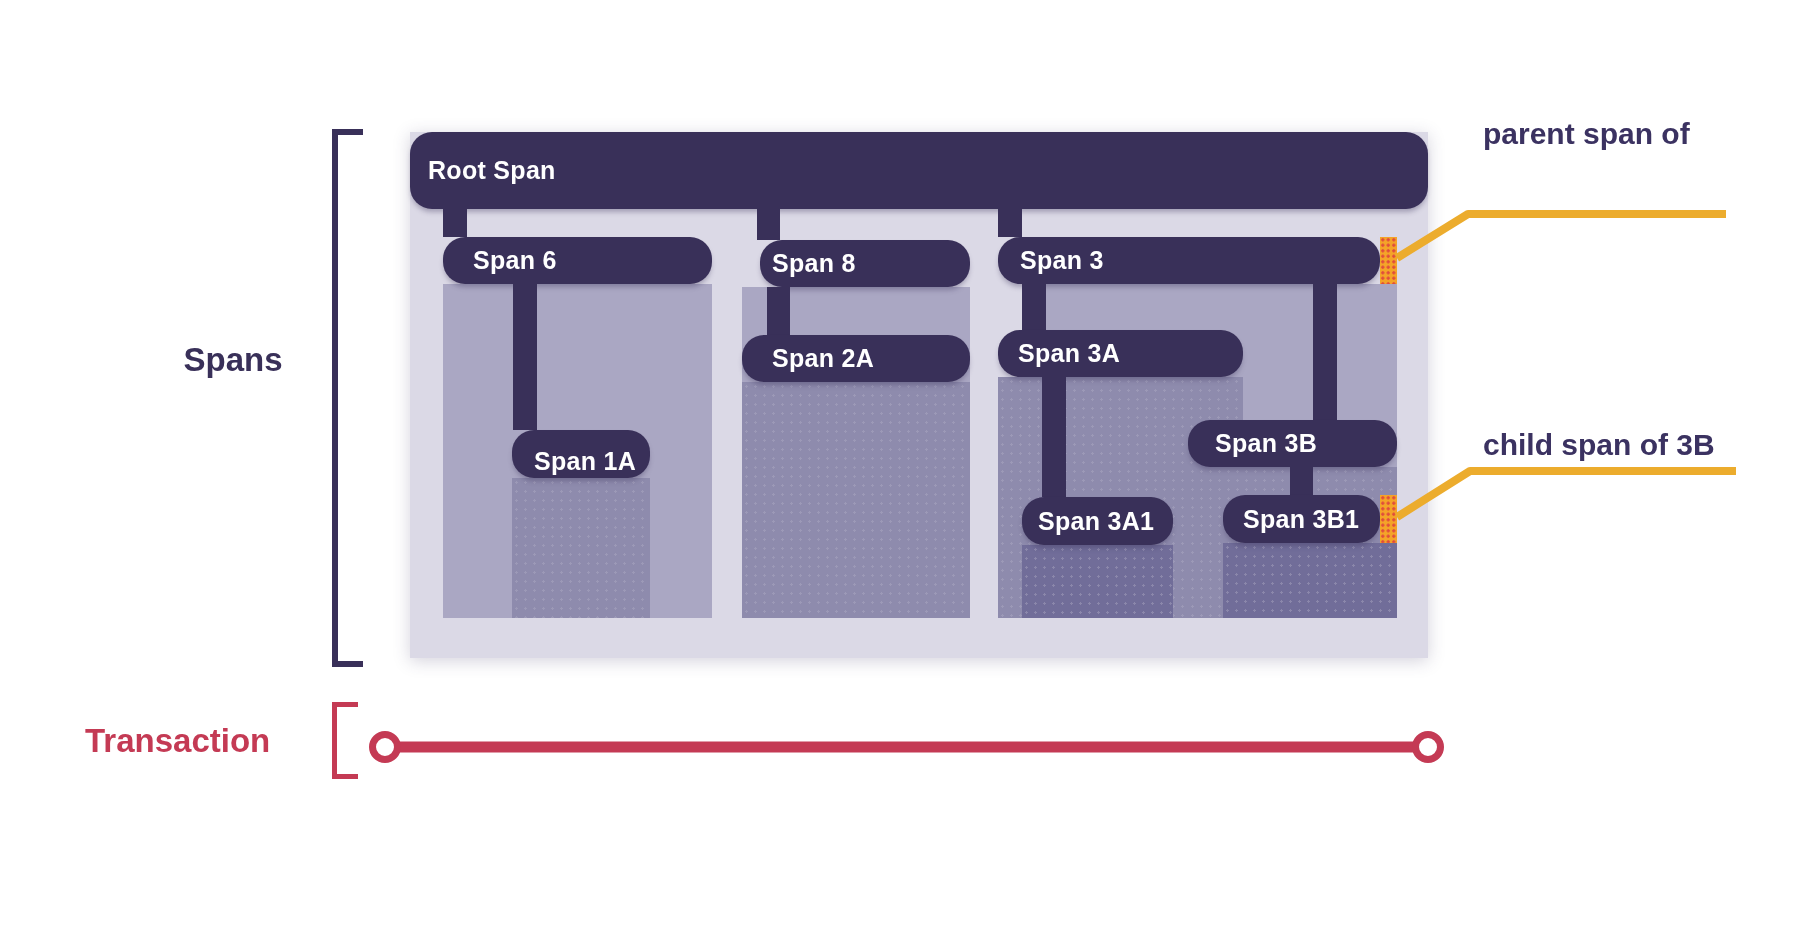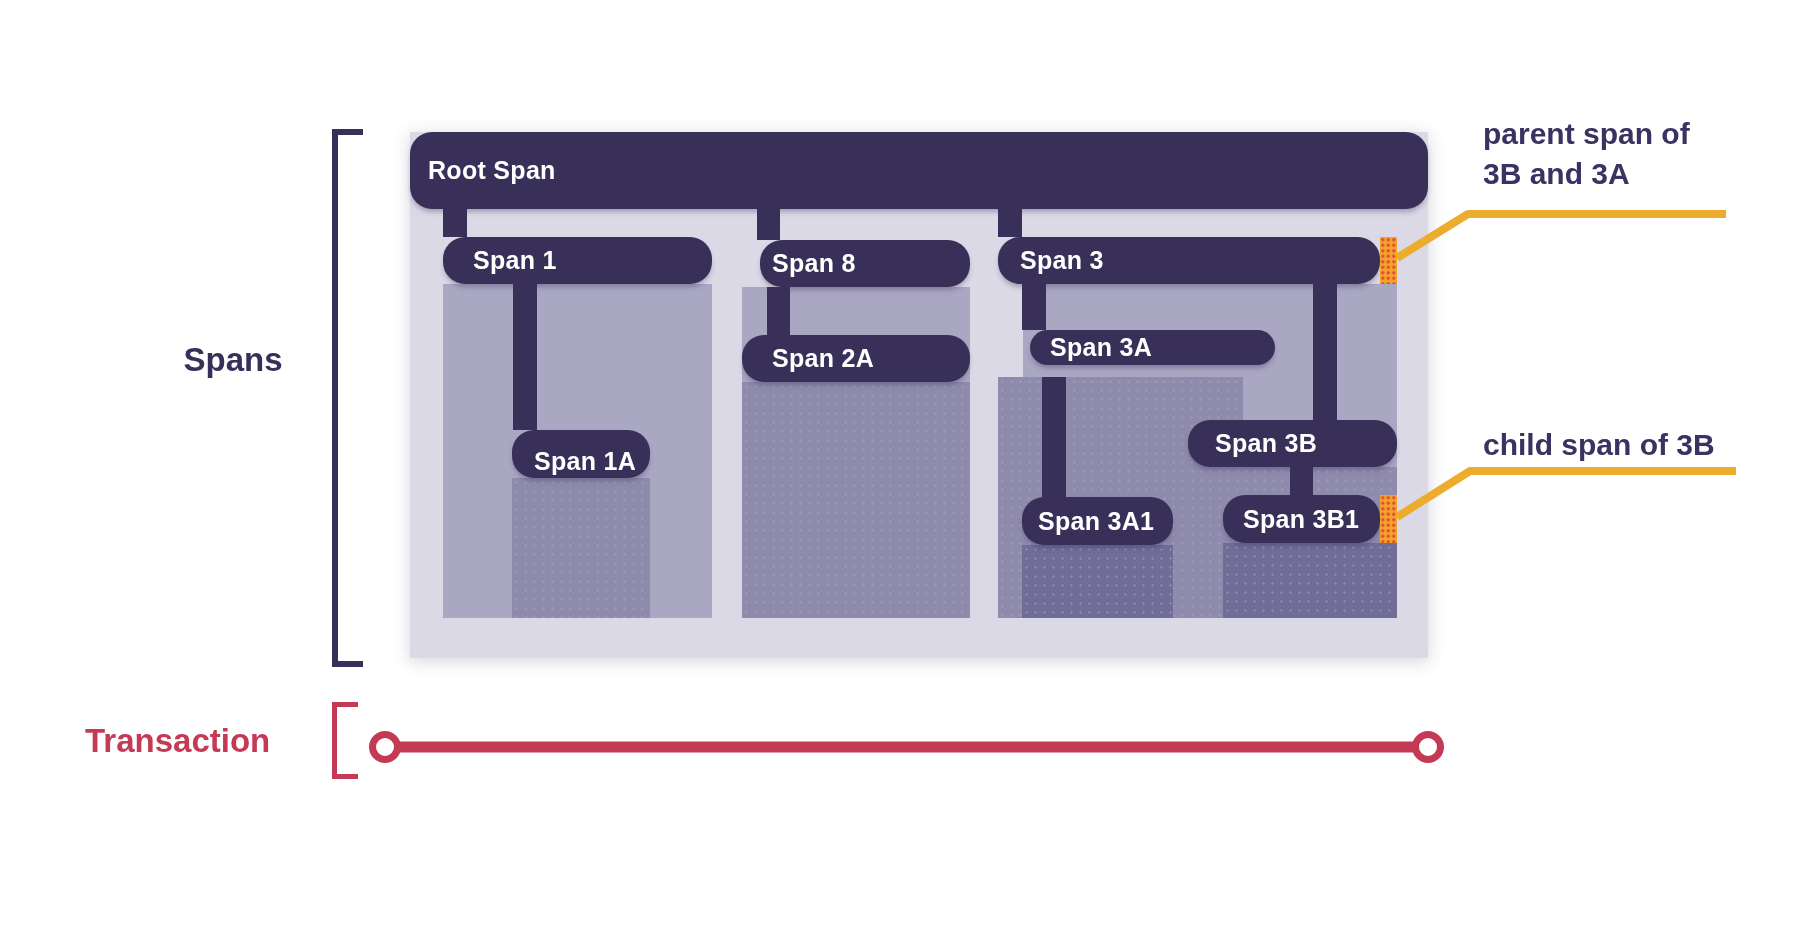--- a/index.html
+++ b/index.html
@@ -63,61 +63,60 @@
       <div class="abs body lvl1" style="left: 613px; top: 152px; width: 374px; height: 334px;"></div>
       <div class="abs body lvl2" style="left: 588px; top: 245px; width: 245px; height: 241px;"></div>
       <div class="abs body lvl3" style="left: 612px; top: 413px; width: 151px; height: 73px;"></div>
       <div class="abs body lvl2" style="left: 778px; top: 335px; width: 209px; height: 151px;"></div>
       <div class="abs body lvl3" style="left: 813px; top: 411px; width: 174px; height: 75px;"></div>
       <div class="abs bar" style="left: 0px; top: 0px; width: 1018px; height: 77px;">
         <span class="bar-label" style="padding-left: 18px;">Root Span</span>
       </div>
       <div class="abs connector" style="left: 33px; top: 77px; width: 24px; height: 28px;"></div>
       <div class="abs bar" style="left: 33px; top: 105px; width: 269px; height: 47px;">
-        <span class="bar-label" style="padding-left: 30px;">Span 1</span>
+        <span class="bar-label" style="padding-left: 30px;">Span 6</span>
       </div>
       <div class="abs connector" style="left: 103px; top: 152px; width: 24px; height: 146px;"></div>
       <div class="abs bar" style="left: 102px; top: 298px; width: 138px; height: 48px;">
         <span class="bar-label" style="padding-left: 22px; margin-top: 15px;">Span 1A</span>
       </div>
       <div class="abs connector" style="left: 347px; top: 77px; width: 23px; height: 31px;"></div>
       <div class="abs bar" style="left: 350px; top: 108px; width: 210px; height: 47px;">
         <span class="bar-label" style="padding-left: 12px;">Span 8</span>
       </div>
       <div class="abs connector" style="left: 357px; top: 155px; width: 23px; height: 48px;"></div>
       <div class="abs bar" style="left: 332px; top: 203px; width: 228px; height: 47px;">
         <span class="bar-label" style="padding-left: 30px;">Span 2A</span>
       </div>
       <div class="abs connector" style="left: 588px; top: 77px; width: 24px; height: 28px;"></div>
       <div class="abs bar" style="left: 588px; top: 105px; width: 382px; height: 47px;">
         <span class="bar-label" style="padding-left: 22px;">Span 3</span>
       </div>
       <div class="abs highlight" style="left: 970px; top: 105px; width: 17px; height: 47px;"></div>
       <div class="abs connector" style="left: 612px; top: 152px; width: 24px; height: 46px;"></div>
-      <div class="abs bar" style="left: 620px; top: 198px; width: 245px; height: 35px;">
+      <div class="abs bar" style="left: 588px; top: 198px; width: 245px; height: 47px;">
         <span class="bar-label" style="padding-left: 20px;">Span 3A</span>
       </div>
       <div class="abs connector" style="left: 632px; top: 245px; width: 24px; height: 120px;"></div>
       <div class="abs bar" style="left: 612px; top: 365px; width: 151px; height: 48px;">
         <span class="bar-label" style="padding-left: 16px;">Span 3A1</span>
       </div>
       <div class="abs connector" style="left: 903px; top: 152px; width: 24px; height: 136px;"></div>
       <div class="abs bar" style="left: 778px; top: 288px; width: 209px; height: 47px;">
         <span class="bar-label" style="padding-left: 27px;">Span 3B</span>
       </div>
       <div class="abs connector" style="left: 880px; top: 335px; width: 23px; height: 28px;"></div>
       <div class="abs bar" style="left: 813px; top: 363px; width: 157px; height: 48px;">
         <span class="bar-label" style="padding-left: 20px;">Span 3B1</span>
       </div>
       <div class="abs highlight" style="left: 970px; top: 363px; width: 17px; height: 48px;"></div>
     </div>
 
   <div class="annotation" id="annotation-parent">
     <div>parent span of</div>
-    <div>3B and 3A</div>
   </div>
   <div class="annotation" id="annotation-child">
     <div>child span of 3B</div>
   </div>
 
   <div class="transaction-bracket">
     <div class="bracket-part" style="left:332px;top:702px;width:5px;height:77px;"></div>
     <div class="bracket-part" style="left:332px;top:702px;width:26px;height:5px;"></div>
     <div class="bracket-part" style="left:332px;top:774px;width:26px;height:5px;"></div>
   </div>

